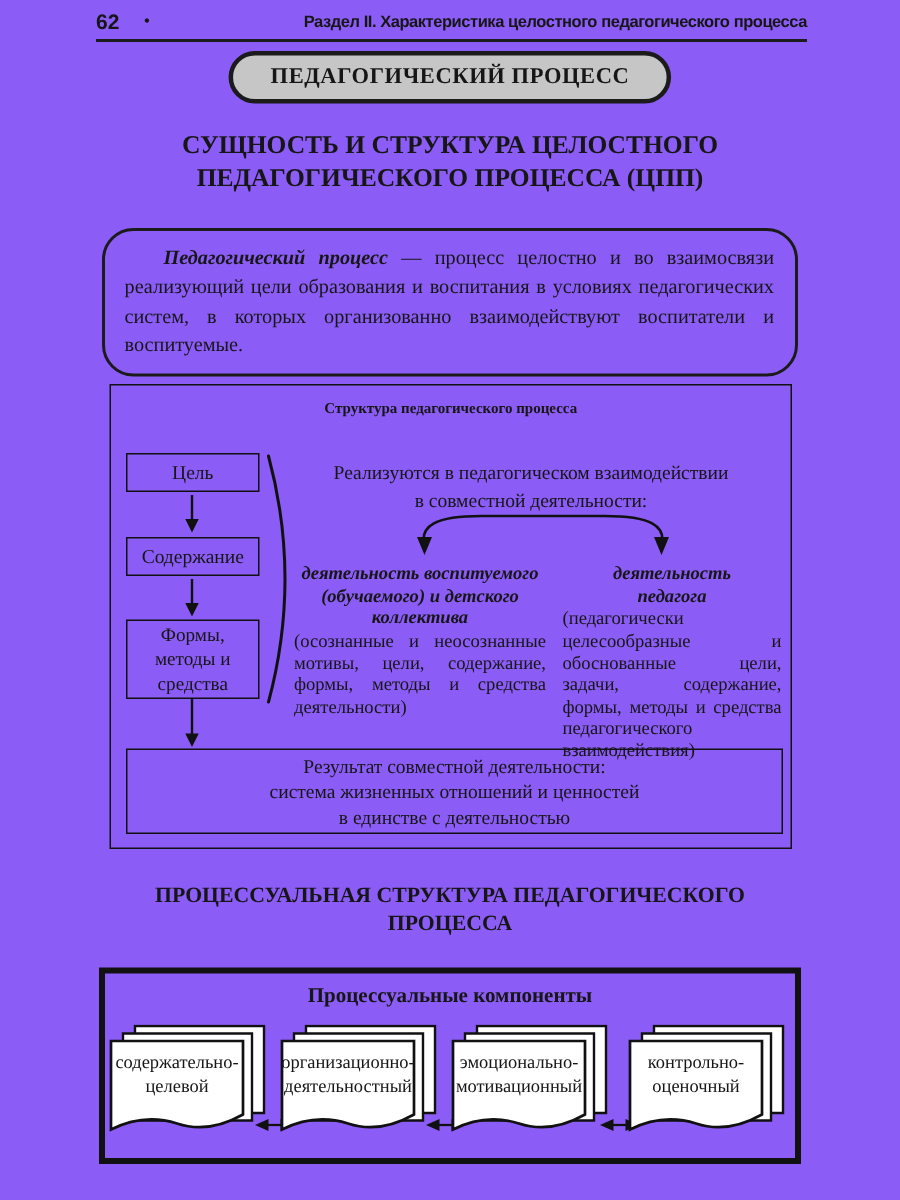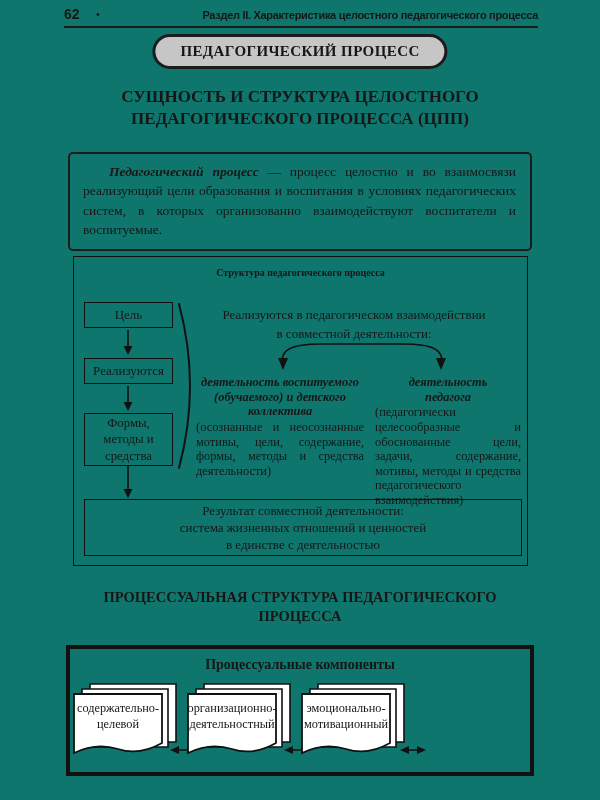--- a/index.html
+++ b/index.html
@@ -1,17 +1,17 @@
 <!DOCTYPE html>
 <html lang="ru"><head>
 <meta charset="utf-8">
 <style>
   html,body{margin:0;padding:0;background:#fff;}
   .page{
-    position:relative;width:600px;height:800px;background:#0f766e;
+    position:relative;width:600px;height:800px;background:#8b5cf6;
     font-family:"Liberation Serif","DejaVu Serif",serif;color:#161616;
     overflow:hidden;
   }
   .abs{position:absolute;}
   .preline{white-space:pre-line;}
   .sans{font-family:"Liberation Sans","DejaVu Sans",sans-serif;}
 
   
   .page-num{left:64px;top:6px;font-weight:bold;font-size:14px;}
   .hdr-bullet{left:96px;top:8px;font-size:11px;}
@@ -26,21 +26,21 @@
     white-space:nowrap;
   }
 
   
   .main-title{left:0;top:86px;width:600px;text-align:center;
     font-weight:bold;font-size:17px;line-height:1.32;}
 
   
   .def-box{
     left:68px;top:152px;width:464px;box-sizing:border-box;
-    border:2.5px solid #1b1b1b;border-radius:5px;
+    border:2.5px solid #1b1b1b;border-radius:21px;
     padding:8px 14px 10px 13px;
   }
   .def-text{font-size:13.5px;line-height:1.43;text-align:justify;
     text-indent:26px;hyphens:auto;}
   .def-term{font-weight:bold;font-style:italic;}
 
   
   .diagram{left:73px;top:256px;width:455px;height:310px;box-sizing:border-box;
     border:1.6px solid #111;}
   .diag-title{left:0;top:10px;width:100%;text-align:center;
@@ -94,21 +94,21 @@
   </div>
 
   <div class="abs diagram">
     <div class="abs diag-title">Структура педагогического процесса</div>
 
     <div class="abs chain-box chain-1">Цель</div>
     <svg class="abs" style="left:48px;top:73px" width="12" height="26">
       <line x1="6" y1="0" x2="6" y2="18" stroke="#111" stroke-width="1.6"></line>
       <polygon points="1.5,16 10.5,16 6,25" fill="#111"></polygon>
     </svg>
-    <div class="abs chain-box chain-2">Реализуются</div>
+    <div class="abs chain-box chain-2">Содержание</div>
     <svg class="abs" style="left:48px;top:129px" width="12" height="26">
       <line x1="6" y1="0" x2="6" y2="18" stroke="#111" stroke-width="1.6"></line>
       <polygon points="1.5,16 10.5,16 6,25" fill="#111"></polygon>
     </svg>
     <div class="abs chain-box chain-3">
       <span>Формы, методы и средства</span>
     </div>
 
     <svg class="abs" style="left:102px;top:44px" width="22" height="170">
       <path d="M3,3 Q25,85 3,167" fill="none" stroke="#111" stroke-width="2" stroke-linecap="round"></path>
@@ -131,21 +131,21 @@
     <div class="abs branch-left">
       <div class="branch-head preline">деятельность воспитуемого
 (обучаемого) и детского
 коллектива</div>
       <div class="branch-body">(осознанные и неосознанные мотивы, цели, содержание, формы, методы и средства деятельности)</div>
     </div>
 
     <div class="abs branch-right">
       <div class="branch-head preline">деятельность
 педагога</div>
-      <div class="branch-body">(педагогически целесообразные и обоснованные цели, задачи, содержание, мотивы, методы и средства педагогического взаимодействия)</div>
+      <div class="branch-body">(педагогически целесообразные и обоснованные цели, задачи, содержание, формы, методы и средства педагогического взаимодействия)</div>
     </div>
 
     <div class="abs result-box">
       <span class="preline">Результат совместной деятельности:
 система жизненных отношений и ценностей
 в единстве с деятельностью</span>
     </div>
   </div>
 
   <div class="abs sec2-title preline">ПРОЦЕССУАЛЬНАЯ СТРУКТУРА ПЕДАГОГИЧЕСКОГО
@@ -195,15 +195,24 @@
       <div class="stack-label preline">эмоционально-
 мотивационный</div>
     </div>
 
     <svg class="abs harrow h3" width="30" height="12">
       <line x1="5" y1="6" x2="25" y2="6" stroke="#111" stroke-width="1.5"></line>
       <polygon points="11,2 11,10 2,6" fill="#111"></polygon>
       <polygon points="19,2 19,10 28,6" fill="#111"></polygon>
     </svg>
 
+    <div class="abs stack s4">
+      <svg width="108" height="82" viewBox="0 0 108 82">
+        <path d="M18,1 H104 V59 H18 Z" fill="#fff" stroke="#111" stroke-width="1.6"></path>
+        <path d="M10,6 H96 V64 H10 Z" fill="#fff" stroke="#111" stroke-width="1.6"></path>
+        <path d="M2,11 H90 V60 Q67,73 46,66 Q24,59 2,70 Z" fill="#fff" stroke="#111" stroke-width="1.8"></path>
+      </svg>
+      <div class="stack-label preline">контрольно-
+оценочный</div>
+    </div>
   </div>
 
 </div>
 
 </body></html>

